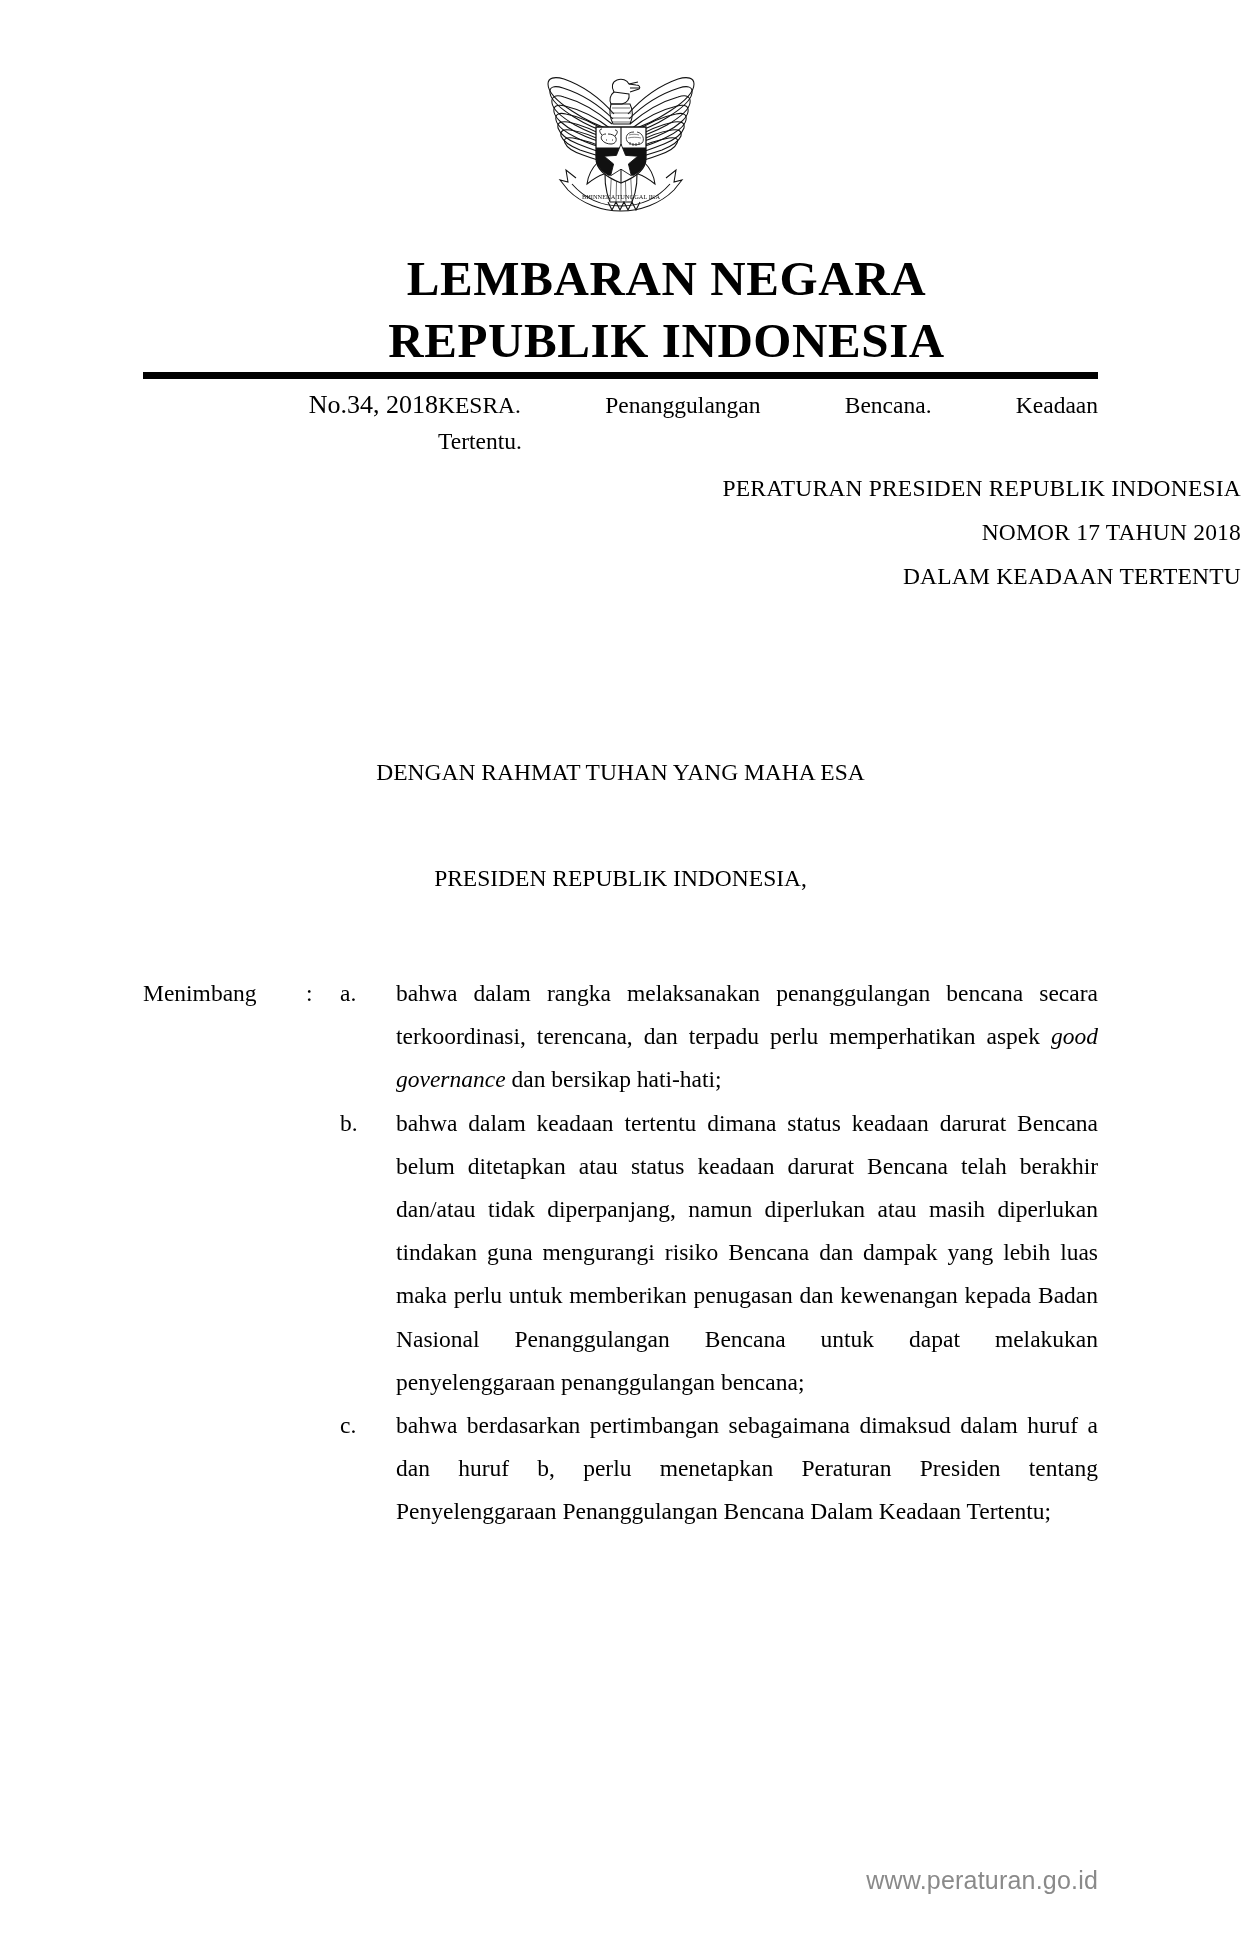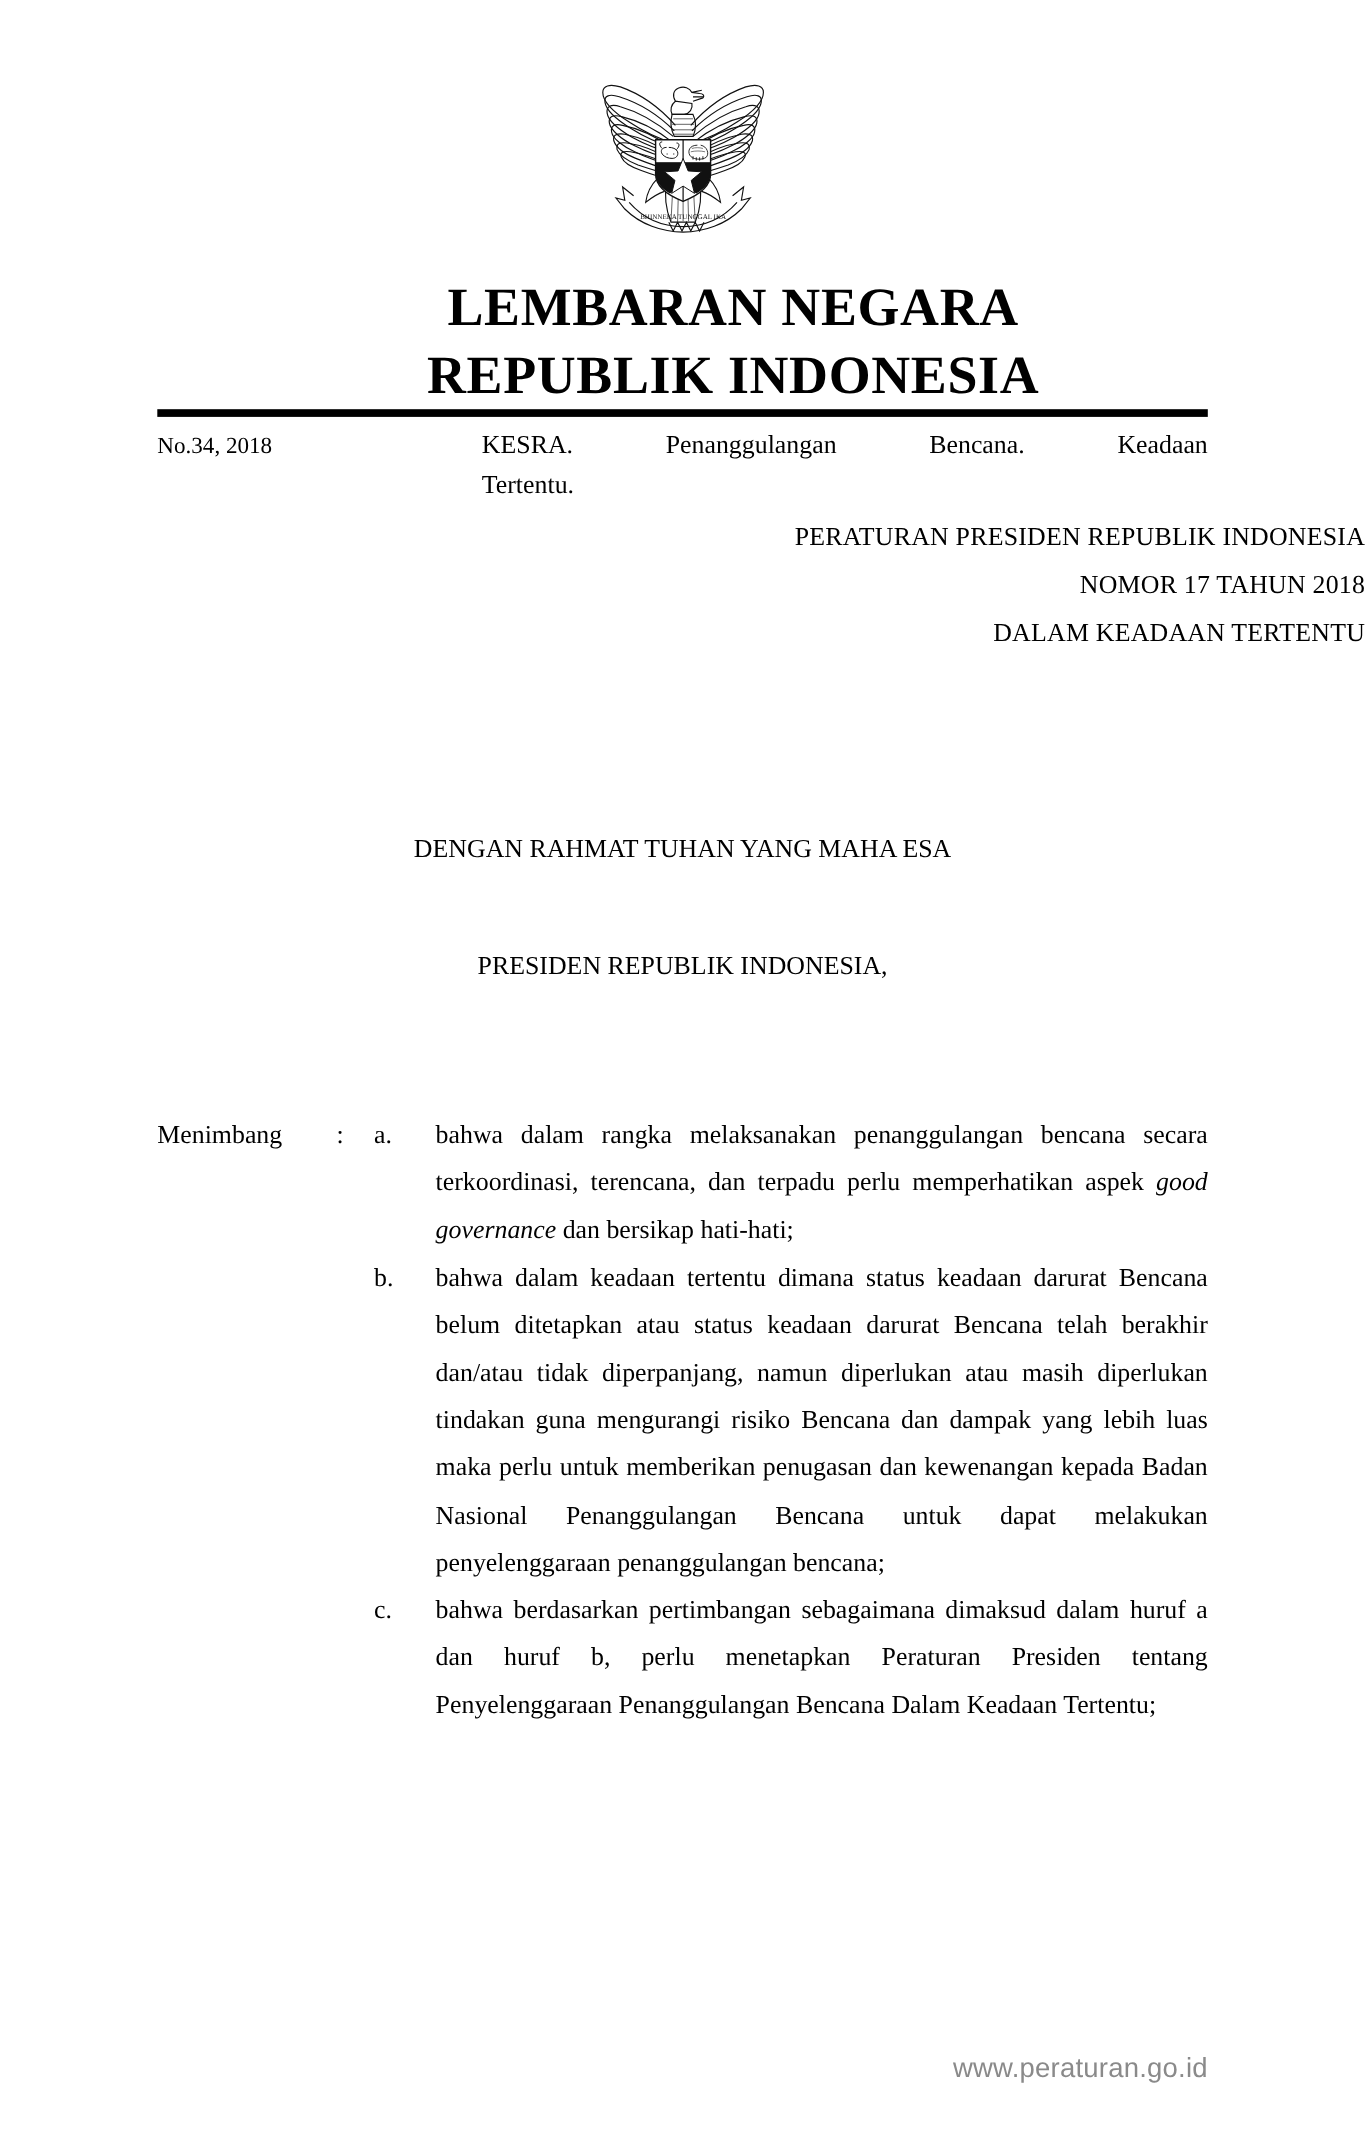--- a/index.html
+++ b/index.html
@@ -65,23 +65,24 @@
     position: absolute;
     top: 387px;
     left: 143px;
     width: 955px;
     display: flex;
     align-items: flex-start;
   }
   .meta-no {
     width: 295px;
     flex: 0 0 295px;
-    font-size: 21px;
+    font-size: 26px;
     line-height: 36px;
     white-space: nowrap;
+    text-align: right;
   }
   .meta-subject {
     flex: 1 1 auto;
     font-size: 23.5px;
     line-height: 36px;
     text-align: justify;
     text-align-last: left;
     hyphens: none;
   }
   .meta-subject .just-line {
@@ -128,21 +129,20 @@
     line-height: 44px;
     white-space: nowrap;
   }
 
   
   .considerations {
     position: absolute;
     top: 972px;
     left: 143px;
     width: 955px;
-    margin-top: 39px;
   }
   .cons-row {
     display: flex;
     align-items: flex-start;
   }
   .cons-label {
     flex: 0 0 163px;
     width: 163px;
     font-size: 23.5px;
     line-height: 43.2px;

